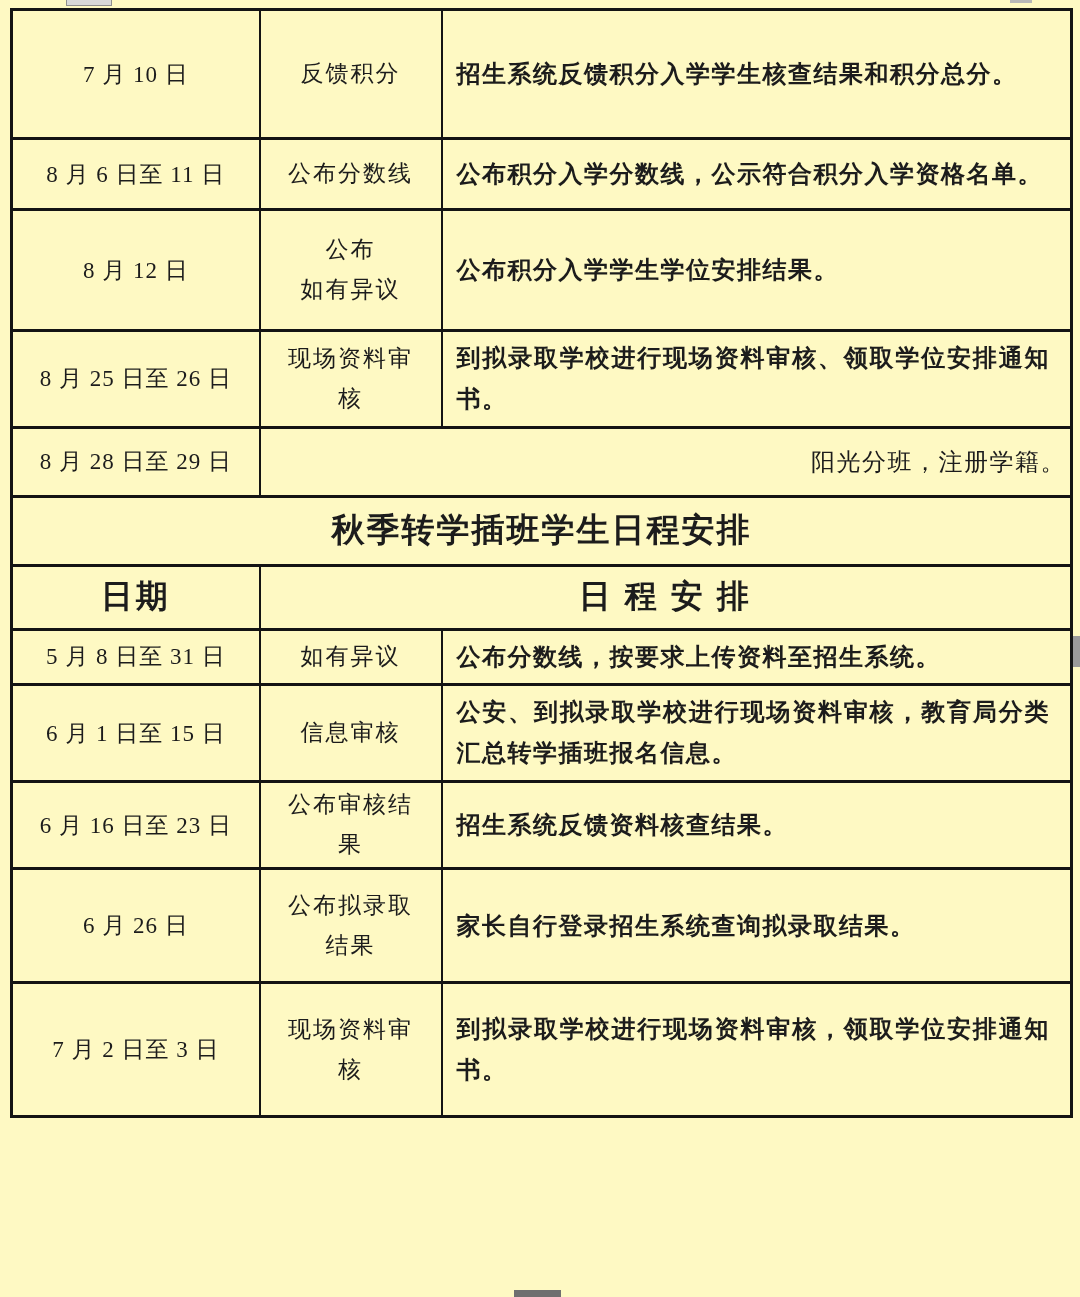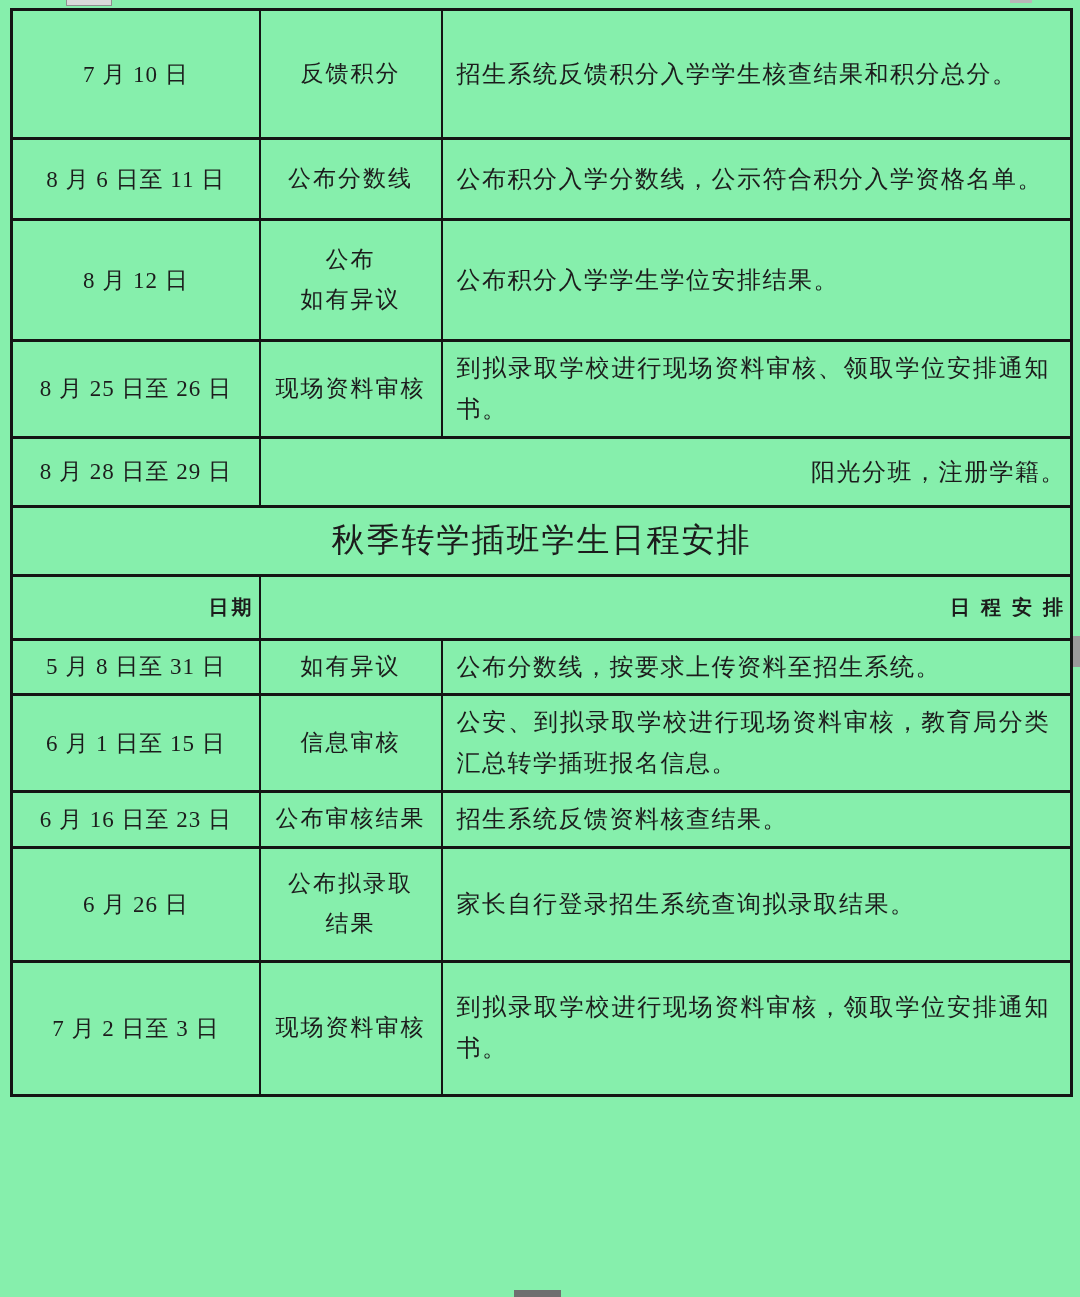--- a/index.html
+++ b/index.html
@@ -4,21 +4,21 @@
 <style>
   html, body {
     margin: 0;
     padding: 0;
     background: #ffffff;
   }
   #screen {
     position: relative;
     width: 1080px;
     height: 1297px;
-    background: #86efac;
+    background: #fef9c3;
     overflow: hidden;
     font-family: "Liberation Serif", "DejaVu Serif", serif;
     color: #1c1c1c;
   }
   table.doc-table {
     position: absolute;
     left: 10px;
     top: 8px;
     width: 1060px;
     border-collapse: collapse;
@@ -37,47 +37,48 @@
     font-size: 23px;
     letter-spacing: 1px;
     padding: 2px 4px;
   }
   td.c-item {
     text-align: center;
     font-size: 23px;
     letter-spacing: 2px;
     white-space: pre-line;
     line-height: 1.75;
-    padding: 2px 4px;
+    padding: 2px 20px;
   }
   td.c-desc {
     text-align: justify;
     font-size: 24px;
     letter-spacing: 1.5px;
     line-height: 1.7;
     padding: 6px 20px 6px 14px;
+    font-weight: bold;
   }
   td.c-merged {
     text-align: right;
     font-size: 24px;
     letter-spacing: 1.5px;
     padding: 2px 4px;
   }
   td.c-title {
     text-align: center;
-    font-weight: normal;
+    font-weight: bold;
     font-size: 33px;
     letter-spacing: 2px;
     font-family: "Liberation Sans", "DejaVu Sans", sans-serif;
     padding: 2px 4px;
   }
   td.c-head {
-    text-align: right;
+    text-align: center;
     font-weight: bold;
-    font-size: 20px;
+    font-size: 32px;
     letter-spacing: 3px;
     padding: 2px 4px;
   }
   
   .handle {
     position: absolute;
   }
   #top-handle {
     left: 66px; top: 0; width: 44px; height: 5px;
     background: #d9d9d9;
@@ -111,21 +112,21 @@
       <col style="width:182px">
       <col style="width:630px">
     </colgroup>
     <tbody>
 
       <tr style="height:129px">
         <td class="c-date">7 月 10 日</td>
         <td class="c-item">反馈积分</td>
         <td class="c-desc">招生系统反馈积分入学学生核查结果和积分总分。</td>
       </tr>
-      <tr style="height:81px">
+      <tr style="height:71px">
         <td class="c-date">8 月 6 日至 11 日</td>
         <td class="c-item">公布分数线</td>
         <td class="c-desc">公布积分入学分数线，公示符合积分入学资格名单。</td>
       </tr>
       <tr style="height:121px">
         <td class="c-date">8 月 12 日</td>
         <td class="c-item">公布
 如有异议</td>
         <td class="c-desc">公布积分入学学生学位安排结果。</td>
       </tr>

